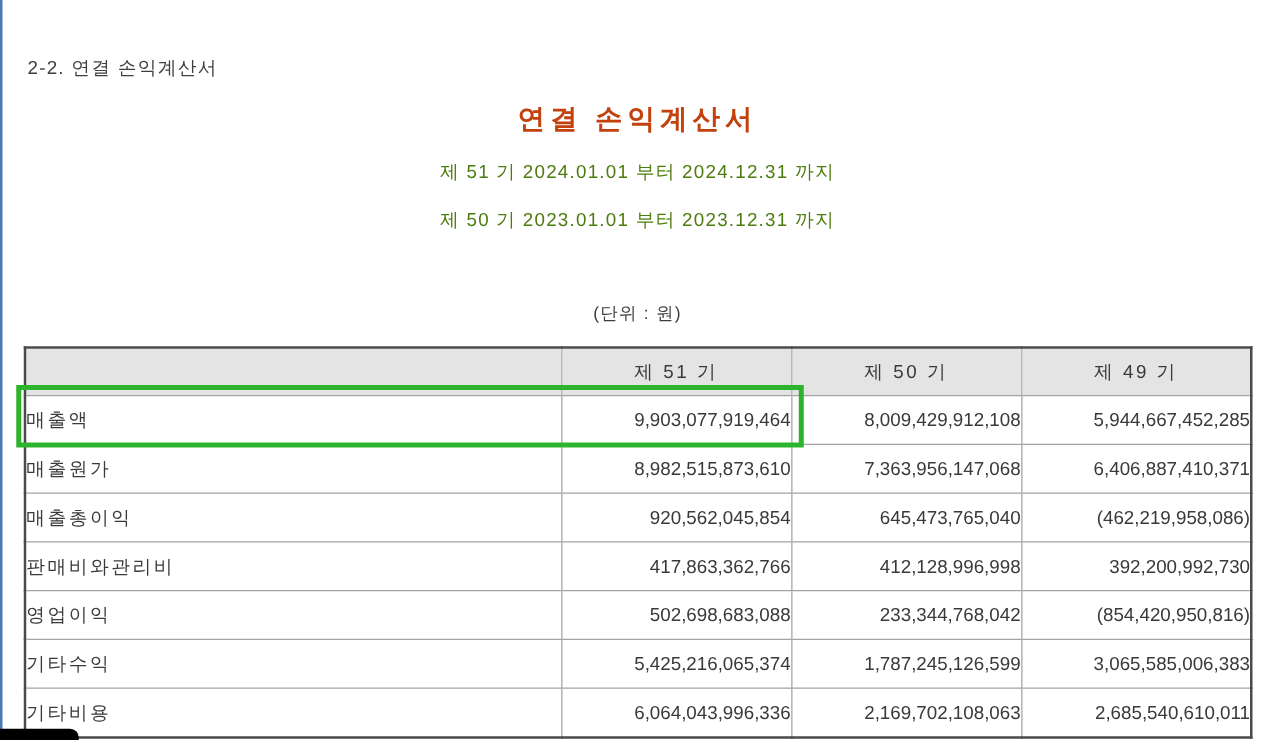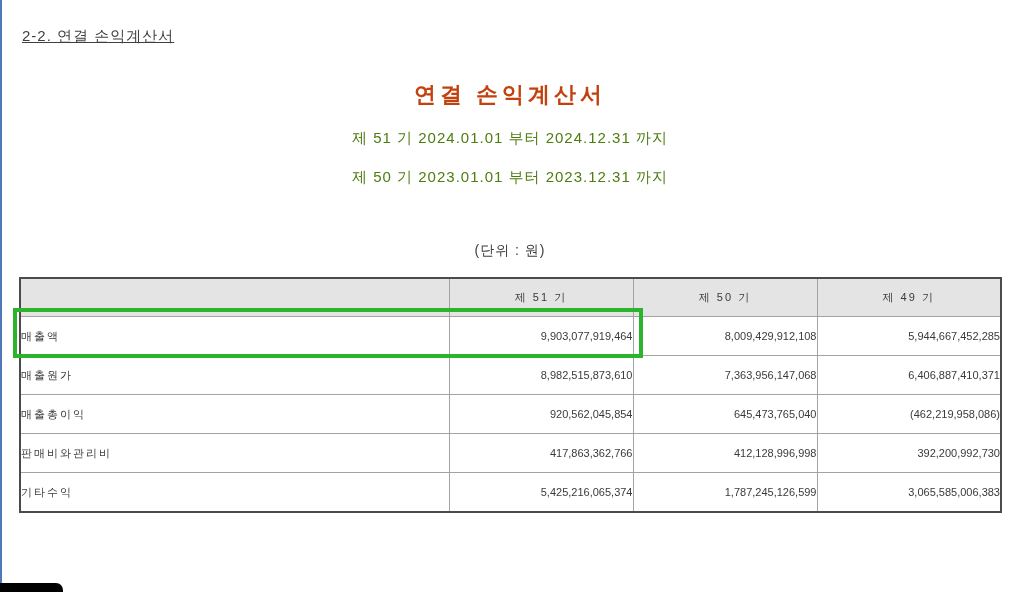--- a/index.html
+++ b/index.html
@@ -16,26 +16,25 @@
     color: #3a3a3a;
   }
   .left-edge {
     position: absolute;
     left: 0; top: 0;
     width: 2px; height: 592px;
     background: #4d7ab7;
   }
   .section-label {
     position: absolute;
-    left: 22px; top: 27px;
+    left: 22px; top: 45px;
     font-size: 15px;
     letter-spacing: 1px;
     color: #3f3f3f;
     white-space: pre;
-    text-decoration: underline;
   }
   .doc-title {
     position: absolute;
     left: 19px; top: 80px;
     width: 982px;
     text-align: center;
     font-size: 22px;
     font-weight: bold;
     letter-spacing: 4px;
     color: #c2410c;
@@ -62,21 +61,21 @@
     font-size: 14px;
     letter-spacing: 1px;
     color: #3d3d3d;
   }
   table.fin-table {
     position: absolute;
     left: 19px; top: 277px;
     width: 982px;
     border-collapse: collapse;
     table-layout: fixed;
-    font-size: 11px;
+    font-size: 15px;
     color: #3a3a3a;
     border: 2px solid #4b4b4b;
   }
   table.fin-table col.c-label { width: 429px; }
   table.fin-table col.c-val   { width: 184px; }
   table.fin-table th, table.fin-table td {
     border: 1px solid #a3a3a3;
     padding: 0;
     overflow: hidden;
     white-space: nowrap;
@@ -158,23 +157,35 @@
       <td class="value-cell">645,473,765,040</td>
       <td class="value-cell">(462,219,958,086)</td>
     </tr>
     <tr>
       <td class="label-cell">판매비와관리비</td>
       <td class="value-cell">417,863,362,766</td>
       <td class="value-cell">412,128,996,998</td>
       <td class="value-cell">392,200,992,730</td>
     </tr>
     <tr>
+      <td class="label-cell">영업이익</td>
+      <td class="value-cell">502,698,683,088</td>
+      <td class="value-cell">233,344,768,042</td>
+      <td class="value-cell">(854,420,950,816)</td>
+    </tr>
+    <tr>
       <td class="label-cell">기타수익</td>
       <td class="value-cell">5,425,216,065,374</td>
       <td class="value-cell">1,787,245,126,599</td>
       <td class="value-cell">3,065,585,006,383</td>
+    </tr>
+    <tr>
+      <td class="label-cell">기타비용</td>
+      <td class="value-cell">6,064,043,996,336</td>
+      <td class="value-cell">2,169,702,108,063</td>
+      <td class="value-cell">2,685,540,610,011</td>
     </tr>
   </tbody>
 </table>
 
 <div class="highlight-box"></div>
 
 <div class="bottom-left-overlay"></div>
 
 </body></html>

